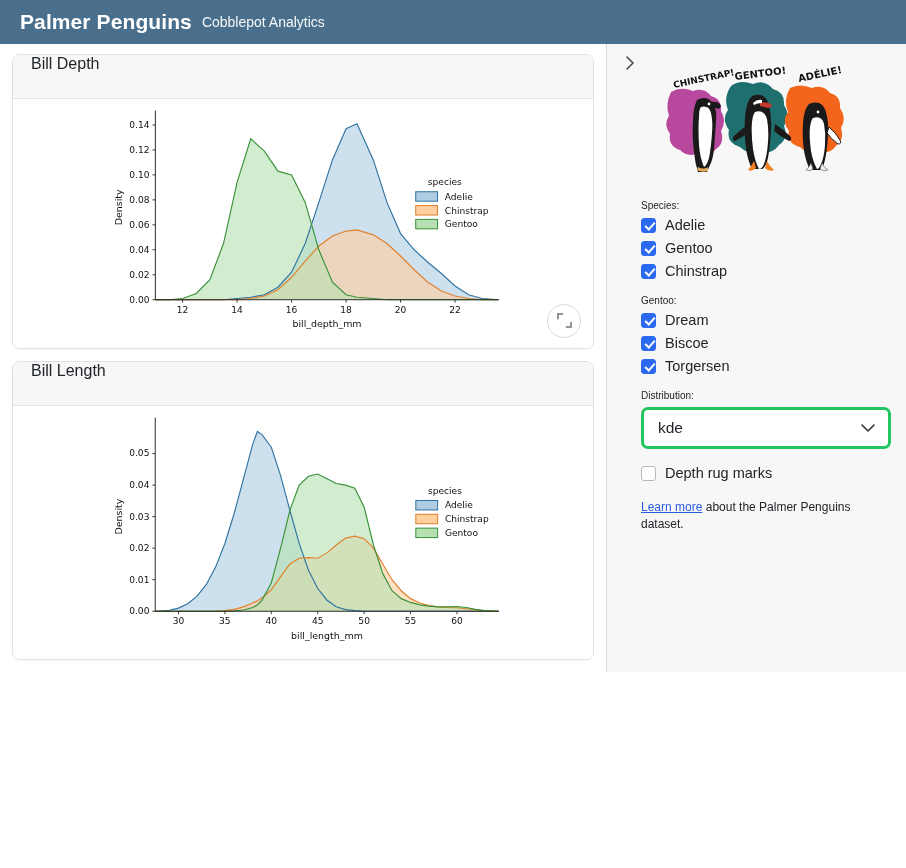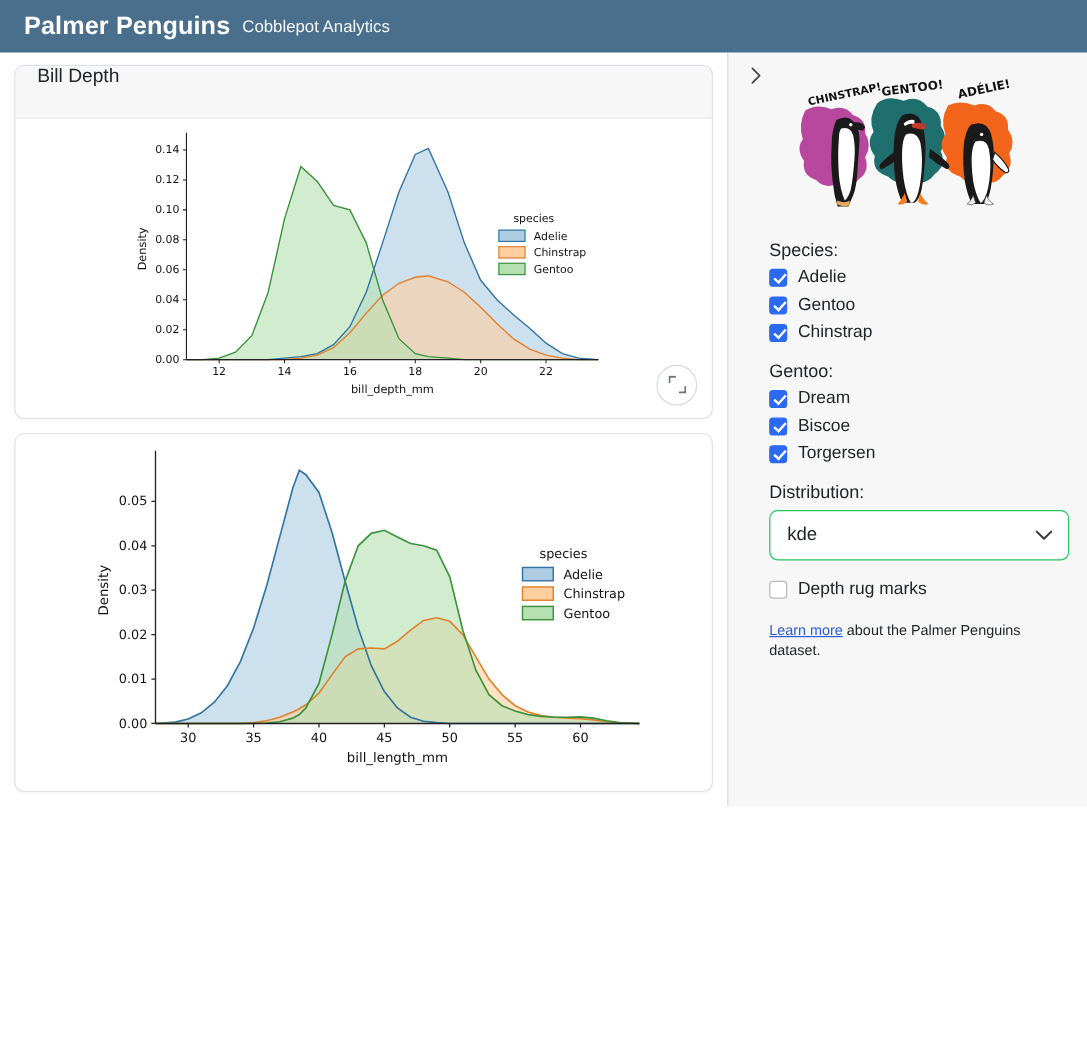--- a/index.html
+++ b/index.html
@@ -76,21 +76,21 @@
   .side-toggle {
     position: absolute; left: 12px; top: 8px;
     width: 22px; height: 22px;
     display: flex; align-items: center; justify-content: center;
     cursor: pointer;
   }
   .penguin-art { margin: 6px 0 0 34px; width: 200px; height: 120px; }
   .penguin-art svg { display: block; width: 200px; height: 120px; }
 
   .group-label {
-    font-size: 15px; color: #212529;
+    font-size: 10px; color: #212529;
     margin: 16px 0 6px 18px;
   }
   .group-label.first { margin-top: 18px; }
   .check-row {
     display: flex; align-items: center; gap: 9px;
     margin: 0 0 7px 18px; cursor: pointer;
   }
   .cb {
     width: 15px; height: 15px; border-radius: 3px;
     border: 1px solid #b6b9bf; background: #ffffff;
@@ -101,21 +101,21 @@
     content: ""; position: absolute;
     left: 4.6px; top: 1.8px; width: 4px; height: 8px;
     border: solid #ffffff; border-width: 0 2px 2px 0;
     transform: rotate(42deg);
   }
   .check-label { font-size: 14.5px; color: #212529; }
 
   .select-box {
     margin: 6px 0 0 18px;
     width: 250px; height: 42px;
-    border: 1px solid #22c55e; border-radius: 7px;
+    border: 3px solid #22c55e; border-radius: 7px;
     background: #ffffff;
     display: flex; align-items: center; justify-content: space-between;
     padding: 0 12px 0 14px;
     font-size: 15.5px; color: #212529;
     cursor: pointer;
   }
   .help-text {
     margin: 18px 0 0 18px;
     width: 230px;
     font-size: 12px; color: #212529; line-height: 1.45;
@@ -197,20 +197,23 @@
           <div class="expand-btn">
             <svg width="15" height="15" viewBox="0 0 16 16">
               <path d="M1 6 V1 H6" fill="none" stroke="#6c757d" stroke-width="1.6" stroke-linecap="round"></path>
               <path d="M10 15 H15 V10" fill="none" stroke="#6c757d" stroke-width="1.6" stroke-linecap="round"></path>
             </svg>
           </div>
         </div>
       </div>
 
       <div class="card card-2">
+        <div class="card-header">
+          <span>Bill Length</span>
+        </div>
         <div class="card-body">
           <div class="plot-wrap" id="plot-1">
               <svg viewBox="0 0 582 348">
                 <path d="M88.00 282.00 L107.14 280.70 L119.89 277.67 L132.65 271.60 L145.41 261.20 L158.16 245.17 L170.92 221.33 L183.68 188.83 L196.43 147.67 L209.19 100.00 L221.95 52.33 L228.32 35.00 L234.70 39.33 L247.46 56.67 L260.22 95.67 L272.97 143.33 L285.73 188.83 L298.49 225.67 L311.24 250.80 L324.00 266.83 L336.76 275.93 L349.51 279.83 L362.27 281.13 L375.03 282.00 L387.78 282.00 L400.54 282.00 L413.30 282.00 L426.05 282.00 L438.81 282.00 L451.57 282.00 L464.32 282.00 L477.08 282.00 L489.84 282.00 L502.59 282.00 L515.35 282.00 L528.11 282.00 L540.86 282.00 L560.00 282.00 L560.00 282 L88.00 282 Z" fill="#aecde3" fill-opacity="0.62" stroke="none"></path>
                 <path d="M88.00 282.00 L107.14 282.00 L119.89 282.00 L132.65 282.00 L145.41 282.00 L158.16 282.00 L170.92 282.00 L183.68 281.13 L196.43 279.40 L209.19 275.93 L221.95 270.73 L228.32 267.70 L234.70 263.80 L247.46 252.53 L260.22 234.33 L272.97 217.00 L285.73 209.20 L298.49 208.33 L311.24 209.20 L324.00 201.83 L336.76 191.00 L349.51 181.47 L362.27 178.87 L375.03 182.33 L387.78 195.33 L400.54 217.00 L413.30 238.67 L426.05 253.83 L438.81 264.67 L451.57 270.73 L464.32 274.20 L477.08 275.93 L489.84 276.80 L502.59 277.23 L515.35 278.53 L528.11 280.27 L540.86 281.57 L560.00 282.00 L560.00 282 L88.00 282 Z" fill="#ffcfa0" fill-opacity="0.62" stroke="none"></path>
                 <path d="M88.00 282.00 L107.14 282.00 L119.89 282.00 L132.65 282.00 L145.41 282.00 L158.16 282.00 L170.92 282.00 L183.68 282.00 L196.43 281.57 L209.19 280.27 L221.95 276.80 L228.32 273.33 L234.70 266.83 L247.46 243.00 L260.22 195.33 L272.97 143.33 L285.73 108.67 L298.49 96.53 L311.24 93.50 L324.00 100.00 L336.76 106.50 L349.51 108.67 L362.27 113.00 L375.03 139.00 L387.78 191.00 L400.54 230.00 L413.30 253.83 L426.05 264.67 L438.81 269.87 L451.57 273.33 L464.32 275.07 L477.08 275.93 L489.84 275.93 L502.59 275.50 L515.35 276.80 L528.11 279.40 L540.86 281.13 L560.00 282.00 L560.00 282 L88.00 282 Z" fill="#b6e0b1" fill-opacity="0.62" stroke="none"></path>
                 <path d="M88.00 282.00 L107.14 280.70 L119.89 277.67 L132.65 271.60 L145.41 261.20 L158.16 245.17 L170.92 221.33 L183.68 188.83 L196.43 147.67 L209.19 100.00 L221.95 52.33 L228.32 35.00 L234.70 39.33 L247.46 56.67 L260.22 95.67 L272.97 143.33 L285.73 188.83 L298.49 225.67 L311.24 250.80 L324.00 266.83 L336.76 275.93 L349.51 279.83 L362.27 281.13 L375.03 282.00 L387.78 282.00 L400.54 282.00 L413.30 282.00 L426.05 282.00 L438.81 282.00 L451.57 282.00 L464.32 282.00 L477.08 282.00 L489.84 282.00 L502.59 282.00 L515.35 282.00 L528.11 282.00 L540.86 282.00 L560.00 282.00 " fill="none" stroke="#3274a1" stroke-width="1.6"></path>
                 <path d="M88.00 282.00 L107.14 282.00 L119.89 282.00 L132.65 282.00 L145.41 282.00 L158.16 282.00 L170.92 282.00 L183.68 281.13 L196.43 279.40 L209.19 275.93 L221.95 270.73 L228.32 267.70 L234.70 263.80 L247.46 252.53 L260.22 234.33 L272.97 217.00 L285.73 209.20 L298.49 208.33 L311.24 209.20 L324.00 201.83 L336.76 191.00 L349.51 181.47 L362.27 178.87 L375.03 182.33 L387.78 195.33 L400.54 217.00 L413.30 238.67 L426.05 253.83 L438.81 264.67 L451.57 270.73 L464.32 274.20 L477.08 275.93 L489.84 276.80 L502.59 277.23 L515.35 278.53 L528.11 280.27 L540.86 281.57 L560.00 282.00 " fill="none" stroke="#e1812c" stroke-width="1.6"></path>
                 <path d="M88.00 282.00 L107.14 282.00 L119.89 282.00 L132.65 282.00 L145.41 282.00 L158.16 282.00 L170.92 282.00 L183.68 282.00 L196.43 281.57 L209.19 280.27 L221.95 276.80 L228.32 273.33 L234.70 266.83 L247.46 243.00 L260.22 195.33 L272.97 143.33 L285.73 108.67 L298.49 96.53 L311.24 93.50 L324.00 100.00 L336.76 106.50 L349.51 108.67 L362.27 113.00 L375.03 139.00 L387.78 191.00 L400.54 230.00 L413.30 253.83 L426.05 264.67 L438.81 269.87 L451.57 273.33 L464.32 275.07 L477.08 275.93 L489.84 275.93 L502.59 275.50 L515.35 276.80 L528.11 279.40 L540.86 281.13 L560.00 282.00 " fill="none" stroke="#3a923a" stroke-width="1.6"></path>
                 <path d="M88 16 L88 282" stroke="#222" stroke-width="1.3" fill="none"></path>

